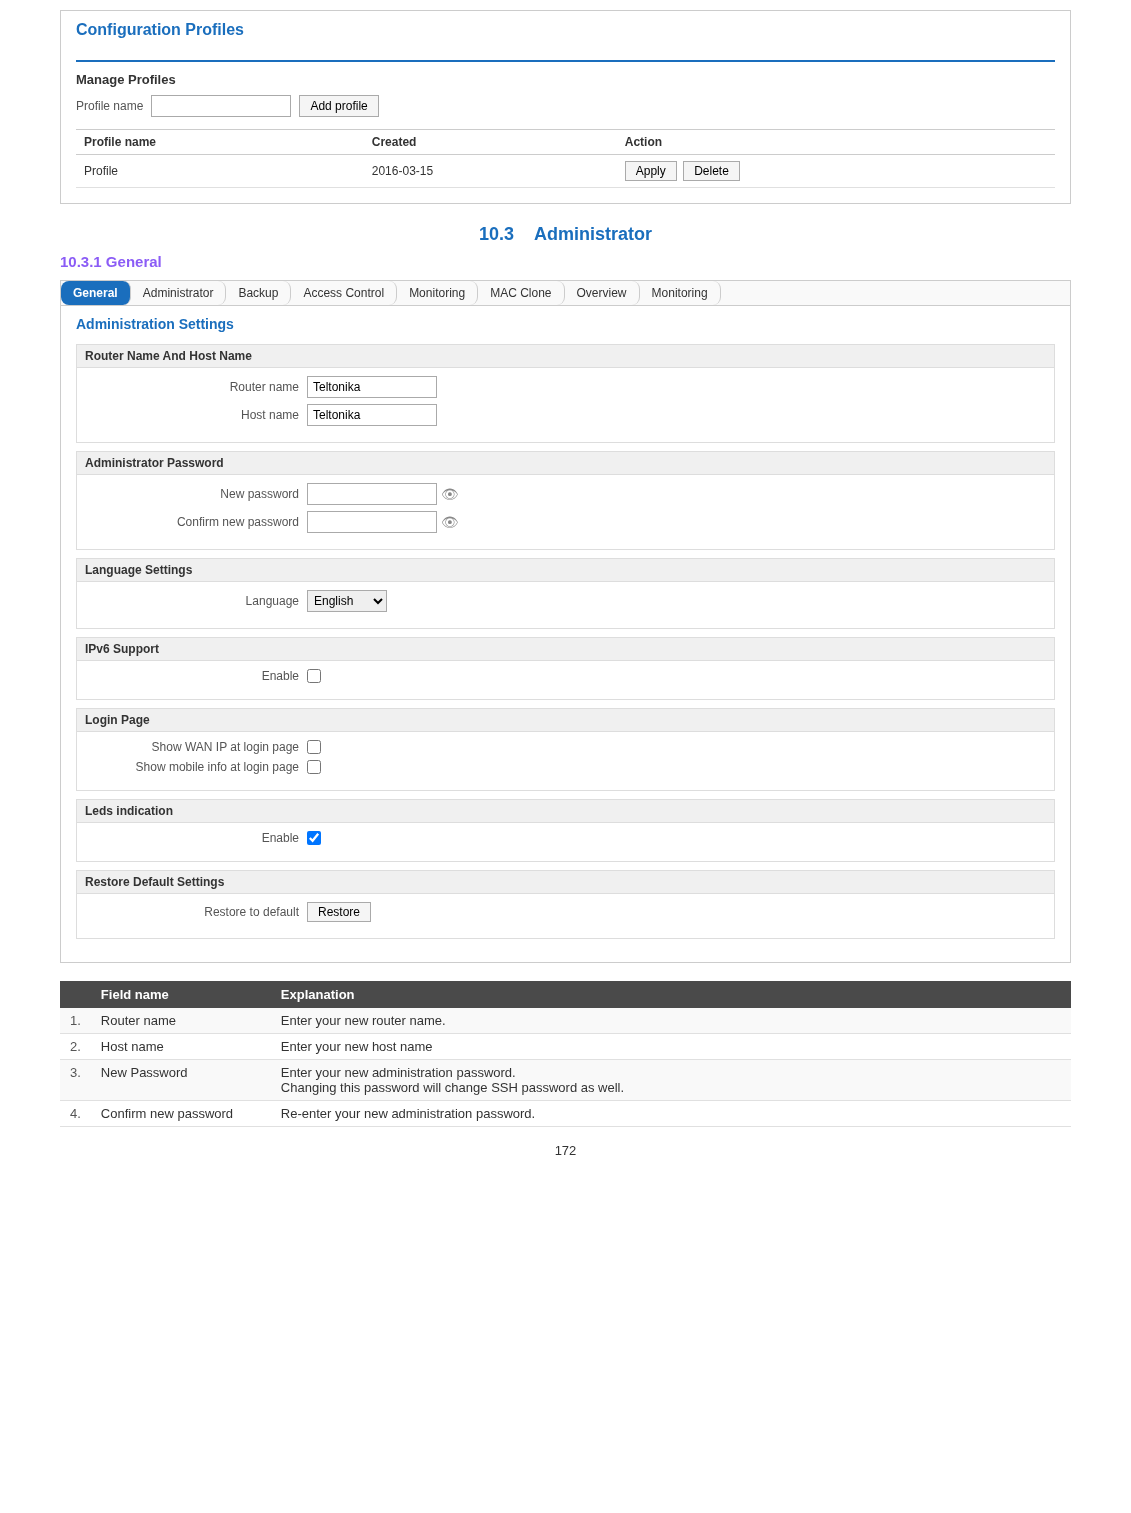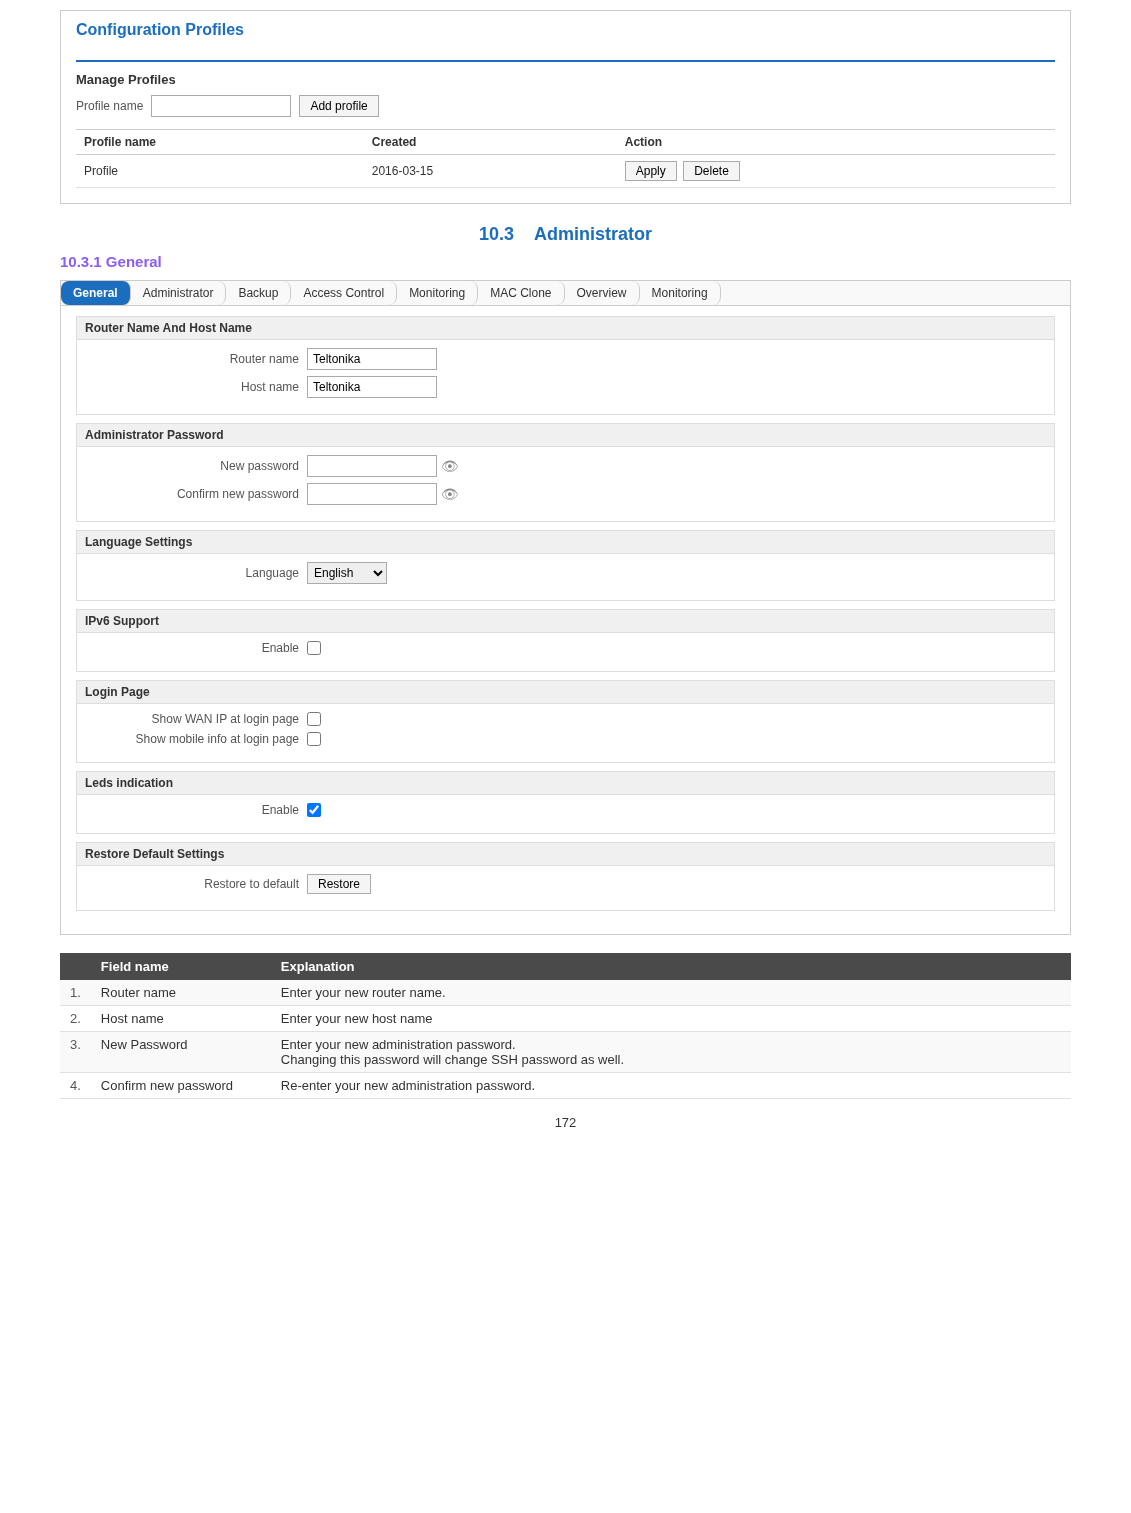--- a/index.html
+++ b/index.html
@@ -300,20 +300,21 @@
     <div class="tab-item">Administrator</div>
     <div class="tab-item">Backup</div>
     <div class="tab-item">Access Control</div>
     <div class="tab-item">Monitoring</div>
     <div class="tab-item">MAC Clone</div>
     <div class="tab-item">Overview</div>
     <div class="tab-item">Monitoring</div>
   </div>
 
   <div class="admin-content">
+    <div class="admin-settings-title">Administration Settings</div>
 
     <div class="section-block">
       <div class="section-block-header">Router Name And Host Name</div>
       <div class="section-block-body">
         <div class="form-row">
           <div class="form-label">Router name</div>
           <input type="text" class="form-control" value="Teltonika" style="">
         </div>
         <div class="form-row">
           <div class="form-label">Host name</div>

